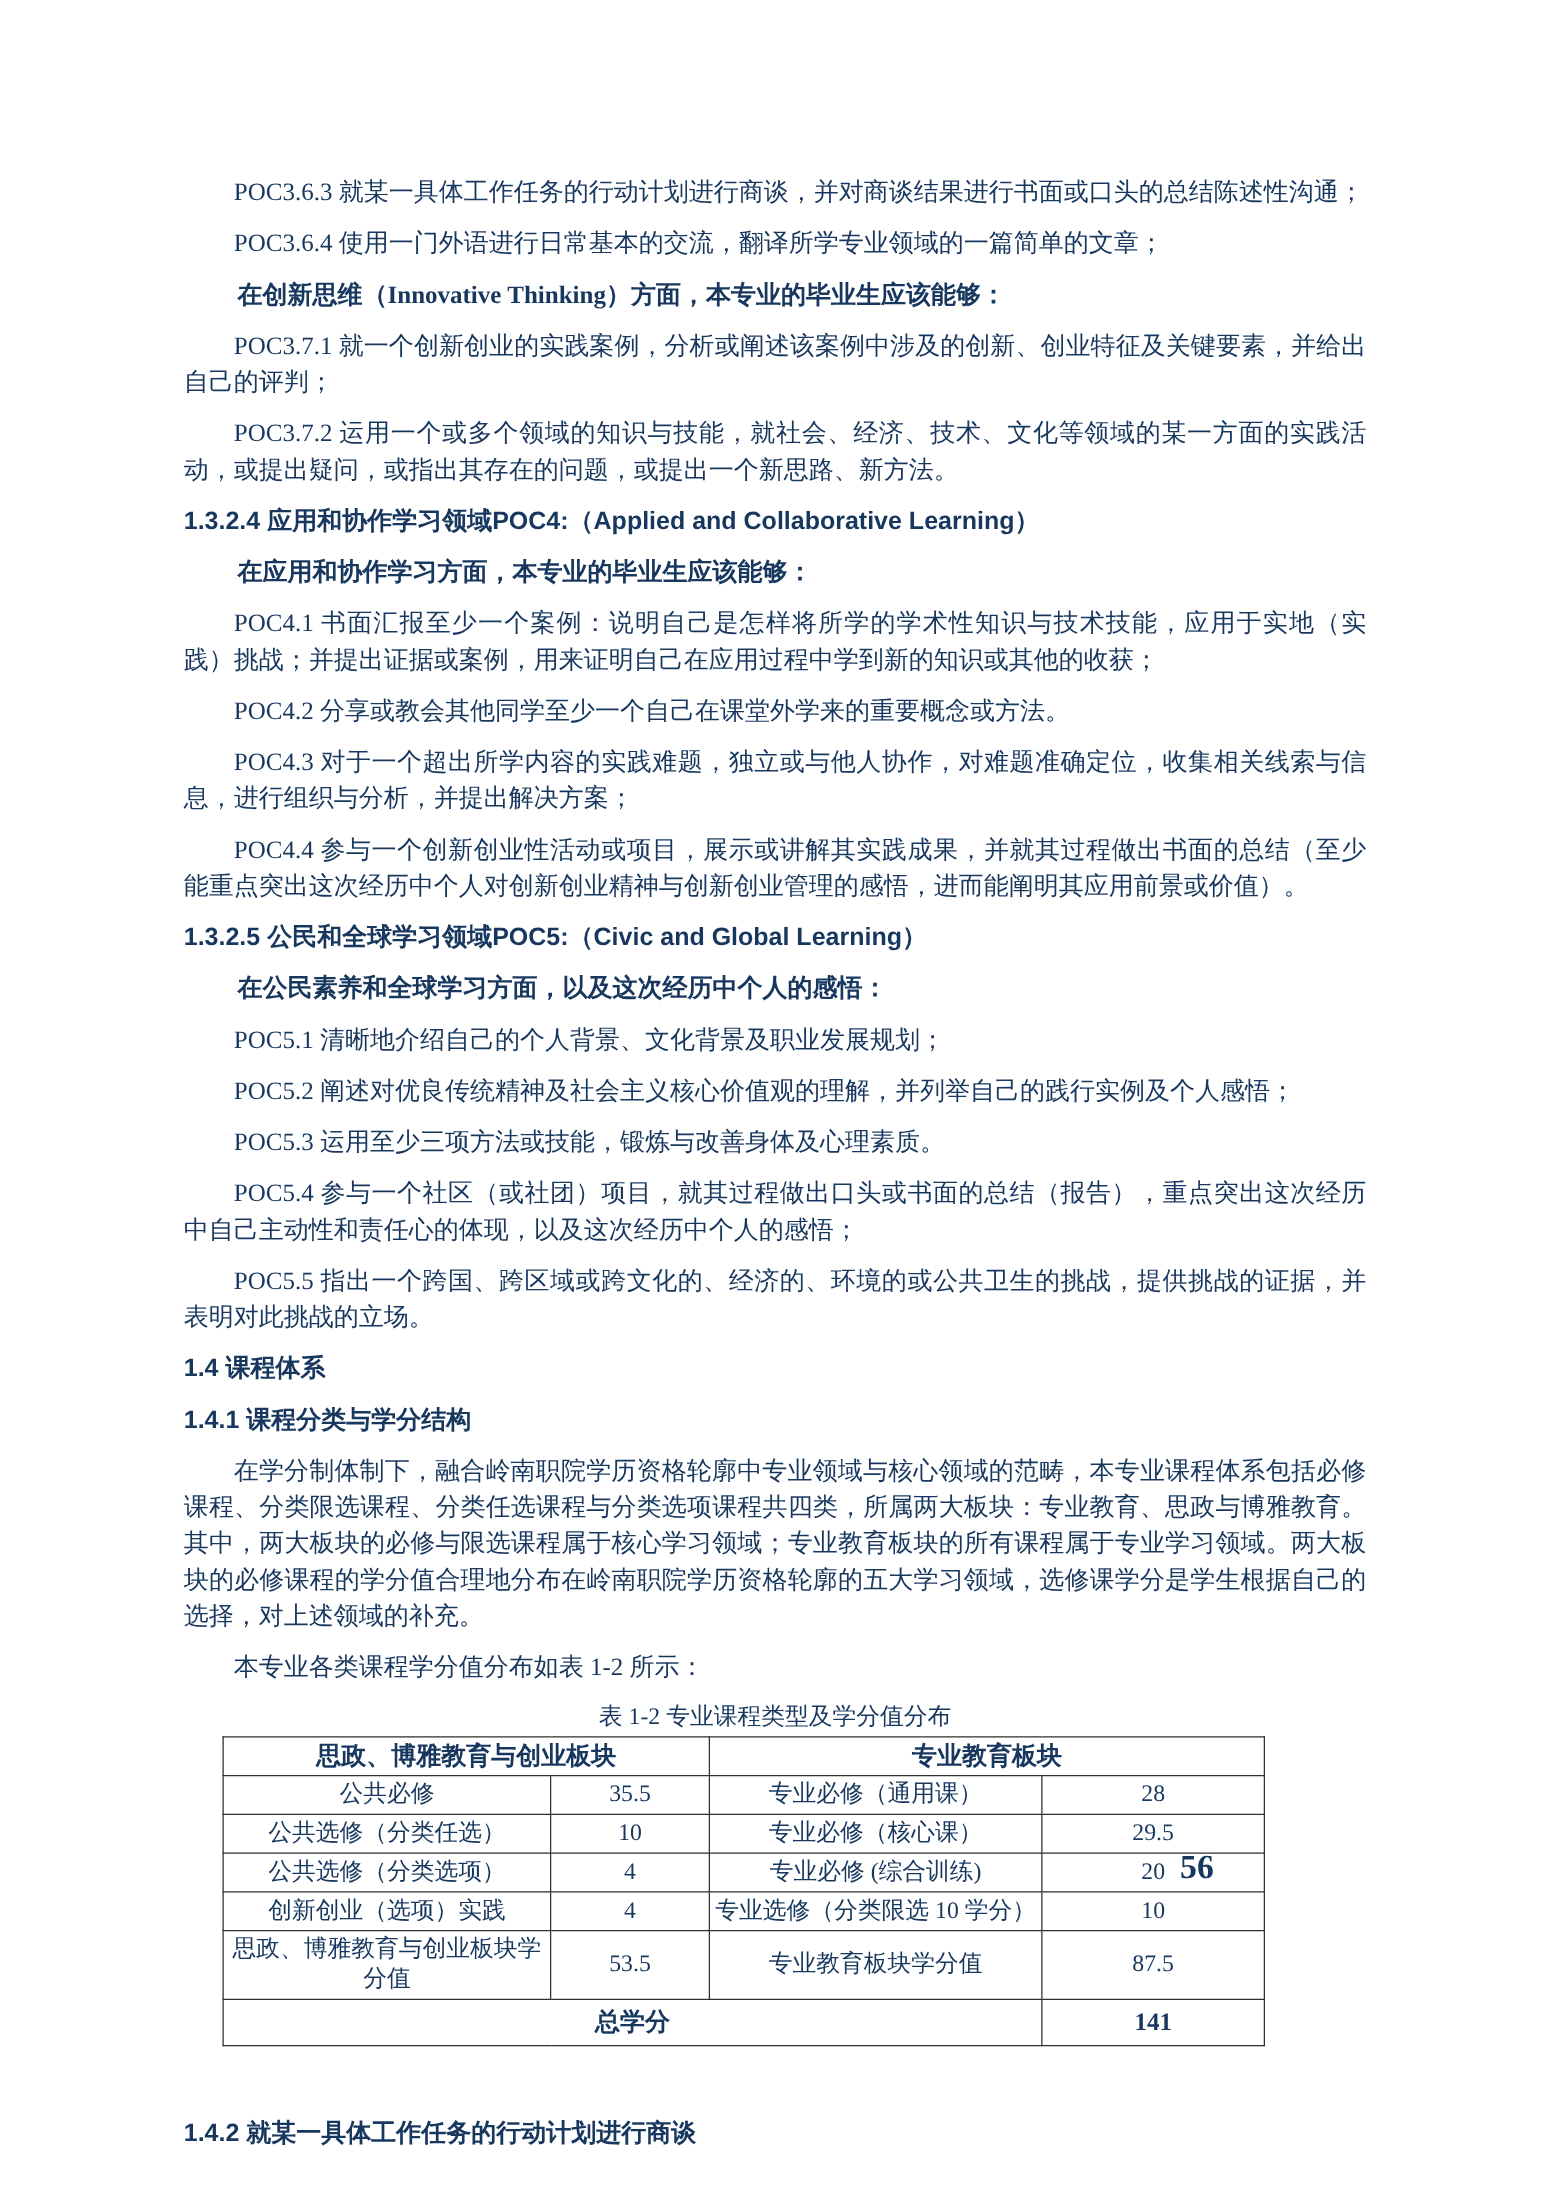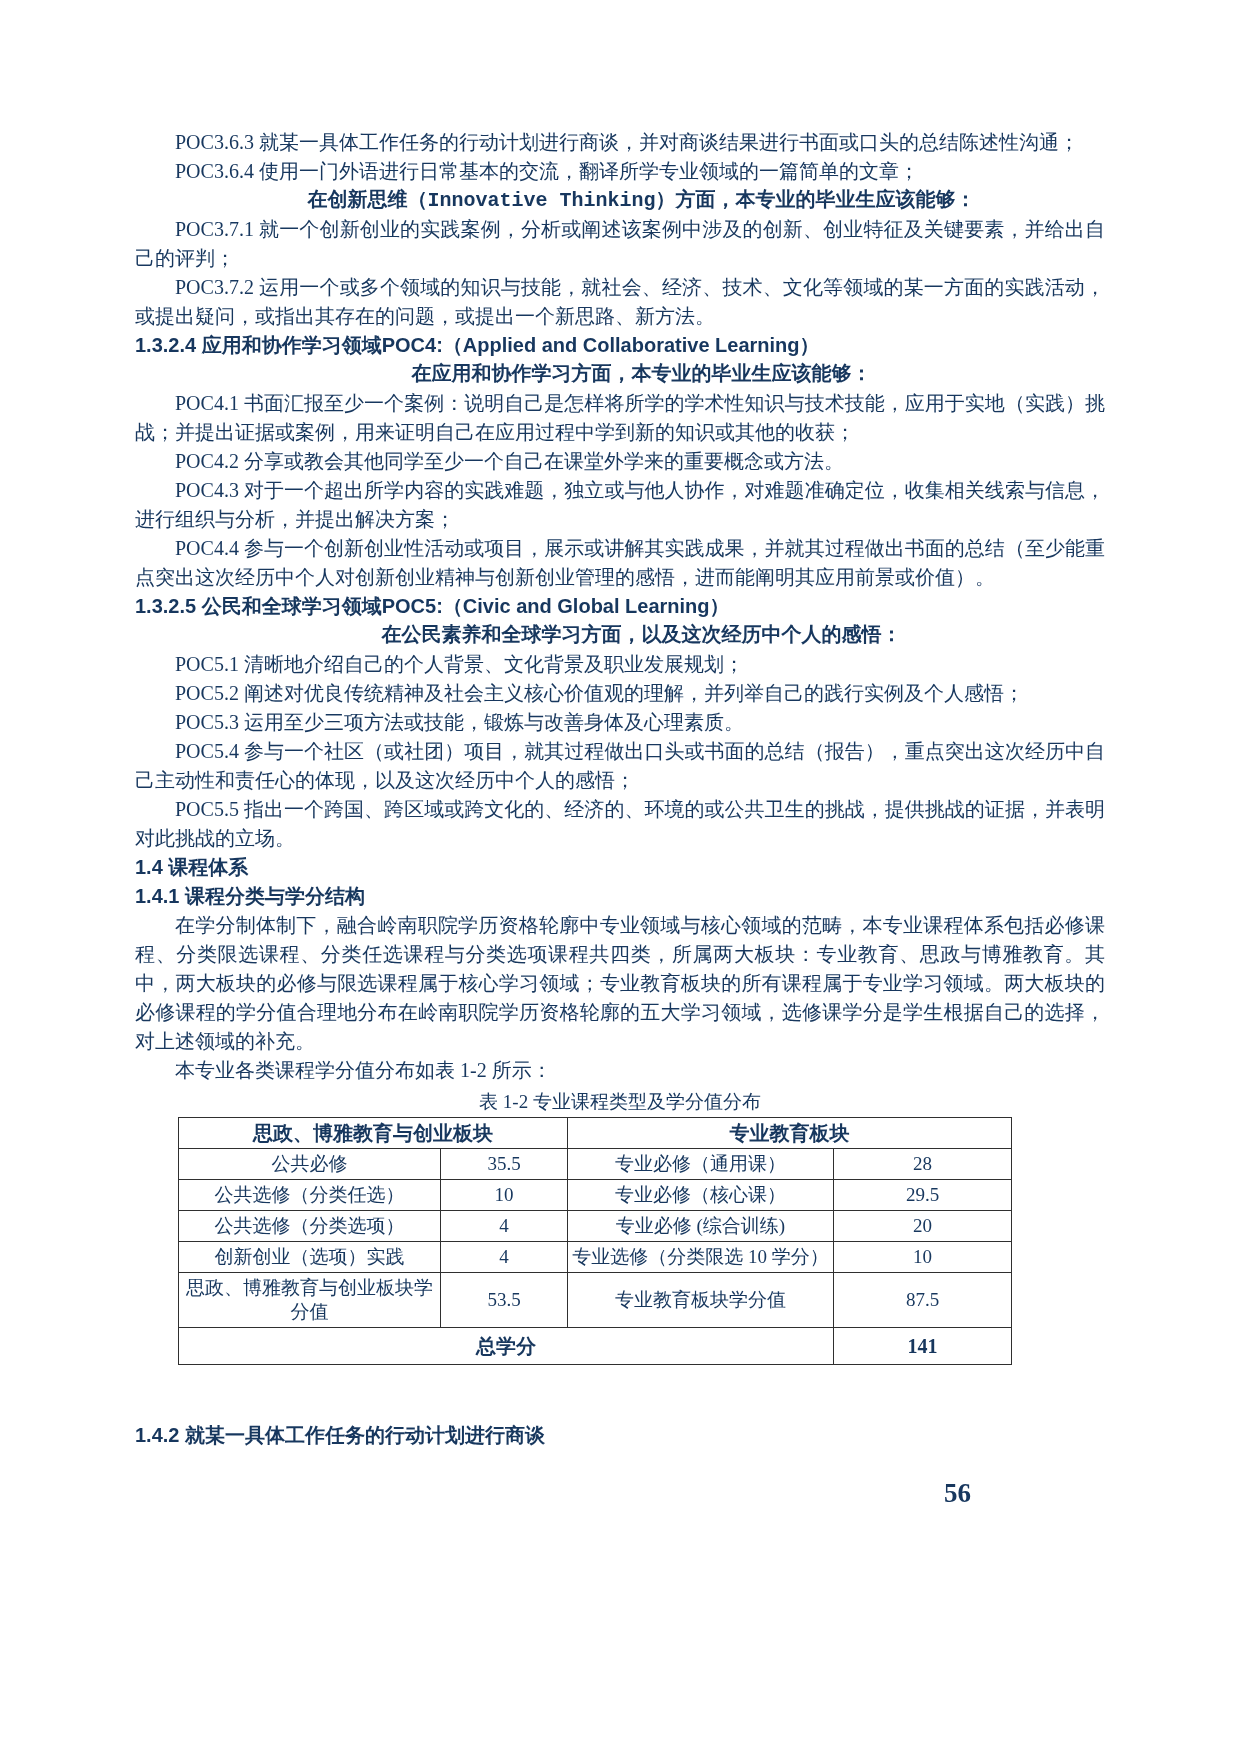--- a/index.html
+++ b/index.html
@@ -8,36 +8,36 @@
     position: relative;
     width: 1239px;
     height: 1754px;
     background: #ffffff;
     color: #17375e;
     font-family: "Liberation Serif", "DejaVu Serif", serif;
     padding: 128px 134px 0 135px;
     overflow: hidden;
   }
   p.block {
-    margin: 0;
+    margin: 12px;
     font-size: 20px;
     line-height: 29px;
     text-align: justify;
   }
   p.indent { text-indent: 2em; }
   p.hd {
     font-family: "Liberation Sans", "DejaVu Sans", sans-serif;
     font-weight: 700;
     text-align: left;
   }
   p.sub {
-    font-family: Liberation Mono, monospace;
+    font-family: Liberation Serif, serif;
     font-weight: 700;
     text-indent: 2.15em;
-    text-align: center;
+    text-align: left;
   }
   p.caption {
     margin: 4px 0 2px 0;
     font-size: 19px;
     line-height: 26px;
     text-align: center;
     text-indent: 0;
   }
   table.credits {
     border-collapse: collapse;

